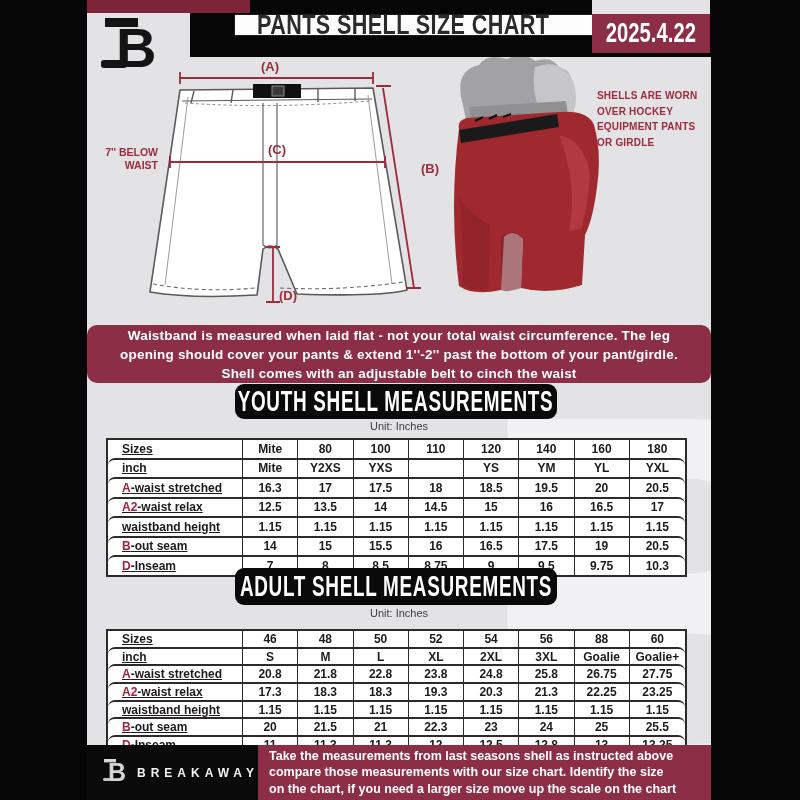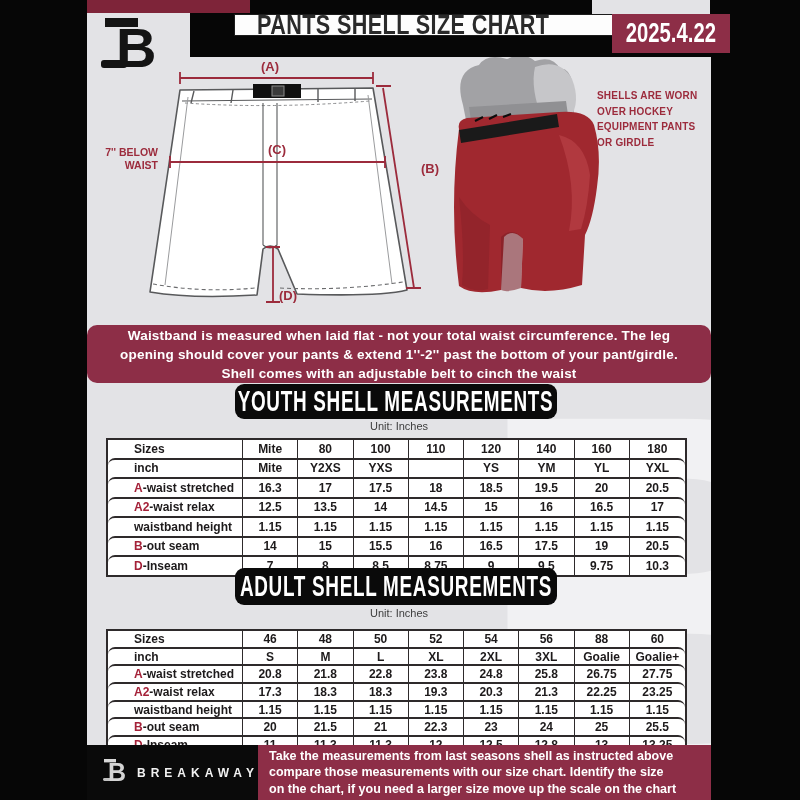--- a/index.html
+++ b/index.html
@@ -16,21 +16,21 @@
   .header-bar{left:0;top:0;width:800px;height:57px;background:#060606;z-index:3;}
   .top-strip{left:87px;top:0;width:163px;height:13px;background:#7e2439;z-index:4;}
   .date-gray{left:592px;top:0;width:118px;height:14px;background:#e3e3e6;z-index:4;}
   .logo-patch{left:87px;top:13px;width:103px;height:50px;background:#e3e3e6;z-index:4;}
   .logo-mark{left:99px;top:11px;z-index:5;}
   .title-box{left:190px;top:14px;width:394px;height:22px;background:#fdfdfd;z-index:4;
              display:flex;align-items:center;border:1px solid #1c1c1c;box-sizing:border-box;margin-left:44px;}
   .title-text{font-size:27px;font-weight:700;color:#2a2a2a;letter-spacing:.5px;
               transform:scale(.8,1.02);transform-origin:left center;margin-left:22px;white-space:nowrap;}
   .date-box{left:592px;top:14px;width:118px;height:39px;background:#8d2e47;z-index:4;
-            display:flex;align-items:center;justify-content:center;margin-left:20px;}
+            display:flex;align-items:center;justify-content:center;}
   .date-text{font-size:26px;font-weight:700;color:#fff;transform:scale(.78,1.05);white-space:nowrap;}
 
   
   .diagram-svg{left:87px;top:57px;z-index:2;}
   .photo-note{left:597px;top:88px;width:118px;z-index:2;color:#9c2b3c;font-size:10px;
               font-weight:700;line-height:15.5px;letter-spacing:.2px;}
 
   
   .info-banner{left:87px;top:325px;width:624px;height:58px;background:#8d2e47;z-index:2;
                display:flex;flex-direction:column;align-items:center;justify-content:center;border-radius:10px;}
@@ -53,21 +53,21 @@
   .size-table{left:106px;width:581px;background:#fff;border:2px solid #2e2a2b;box-sizing:border-box;z-index:2;}
   .table-youth{top:438px;}
   .table-adult{top:629px;}
   .t-row{display:grid;grid-template-columns:135px repeat(8,1fr);}
   .table-youth .t-row{height:17.5px;}
   .table-adult .t-row{height:15.7px;}
   .t-row + .t-row{border-top:2px solid #2e2a2b;border-radius:7px;}
   .t-cell{display:flex;align-items:center;justify-content:center;font-size:12px;font-weight:700;
           color:#1d1a1b;overflow:hidden;}
   .t-cell:not(:last-child){border-right:1px solid #2e2a2b;}
-  .t-label{justify-content:flex-start;padding-left:26px;}
+  .t-label{justify-content:flex-start;padding-left:14px;text-decoration:underline;}
   .t-prefix{color:#a42138;}
 
   
   .footer-band{left:87px;top:745px;width:624px;height:55px;z-index:2;display:flex;}
   .footer-black{width:171px;height:100%;background:#0a0a0a;display:flex;align-items:center;}
   .footer-maroon{width:453px;height:100%;background:#8d2e47;display:flex;flex-direction:column;
                  justify-content:center;padding-left:11px;box-sizing:border-box;}
   .footer-maroon > div{color:#fff;font-size:12.5px;font-weight:600;line-height:16.5px;white-space:nowrap;}
   .brand-wrap{display:flex;align-items:center;margin-left:16px;}
   .brand-text{color:#f2f2f2;font-size:12px;font-weight:700;letter-spacing:5px;margin-left:8px;white-space:nowrap;}

